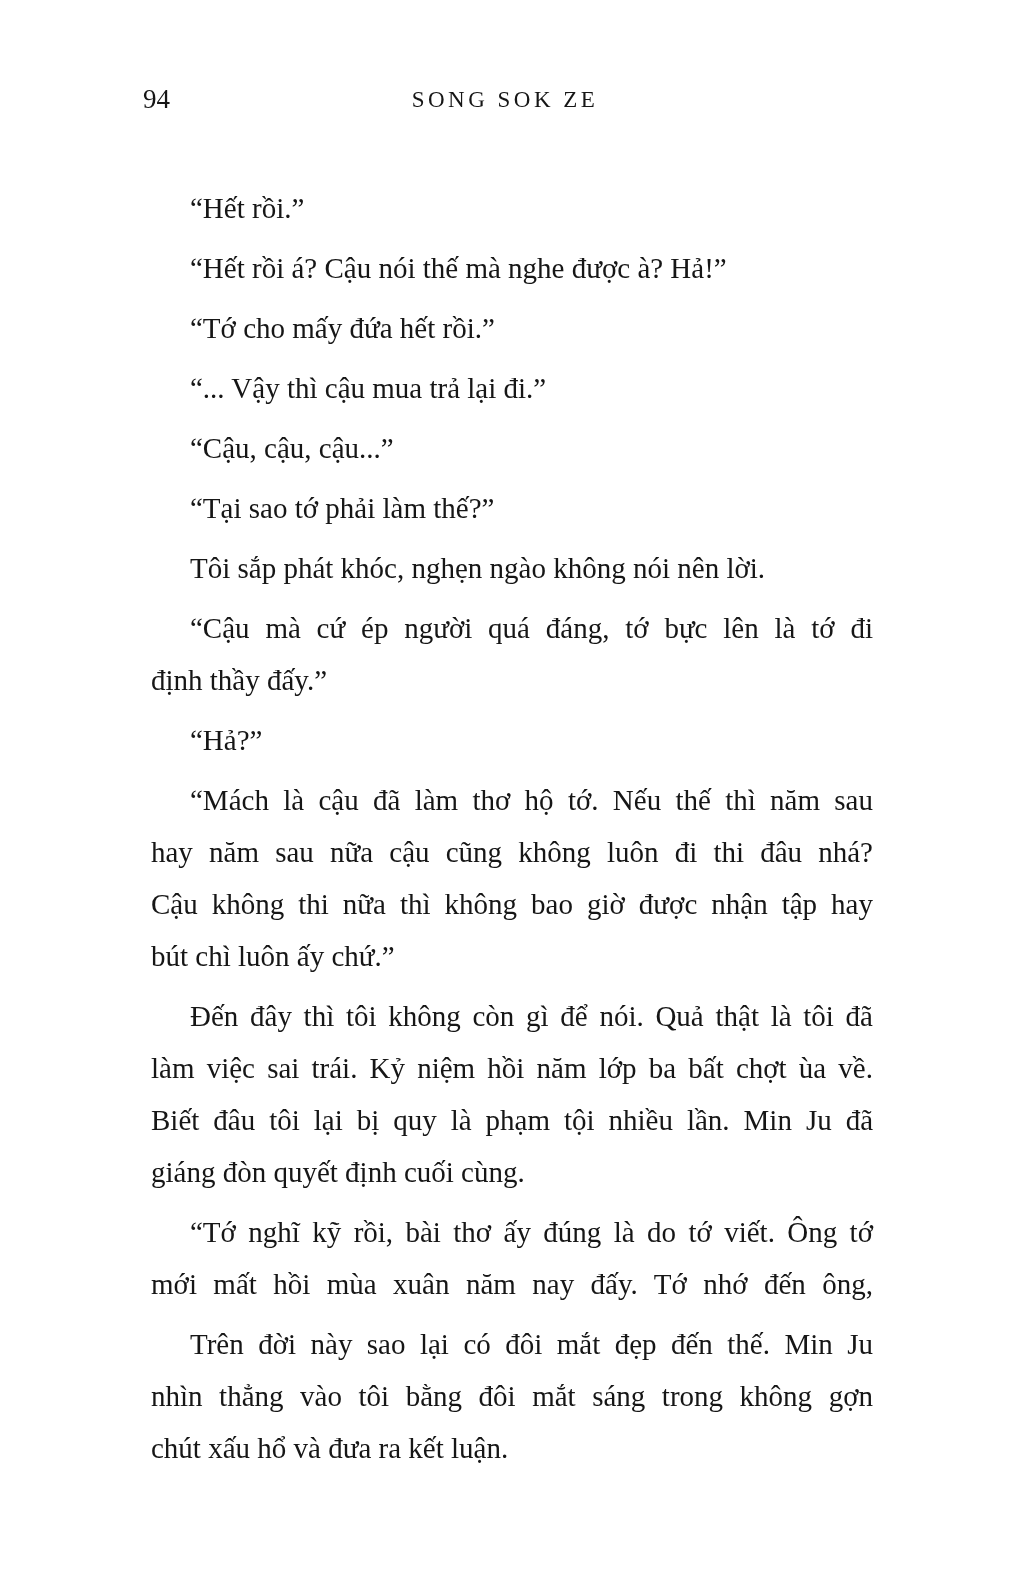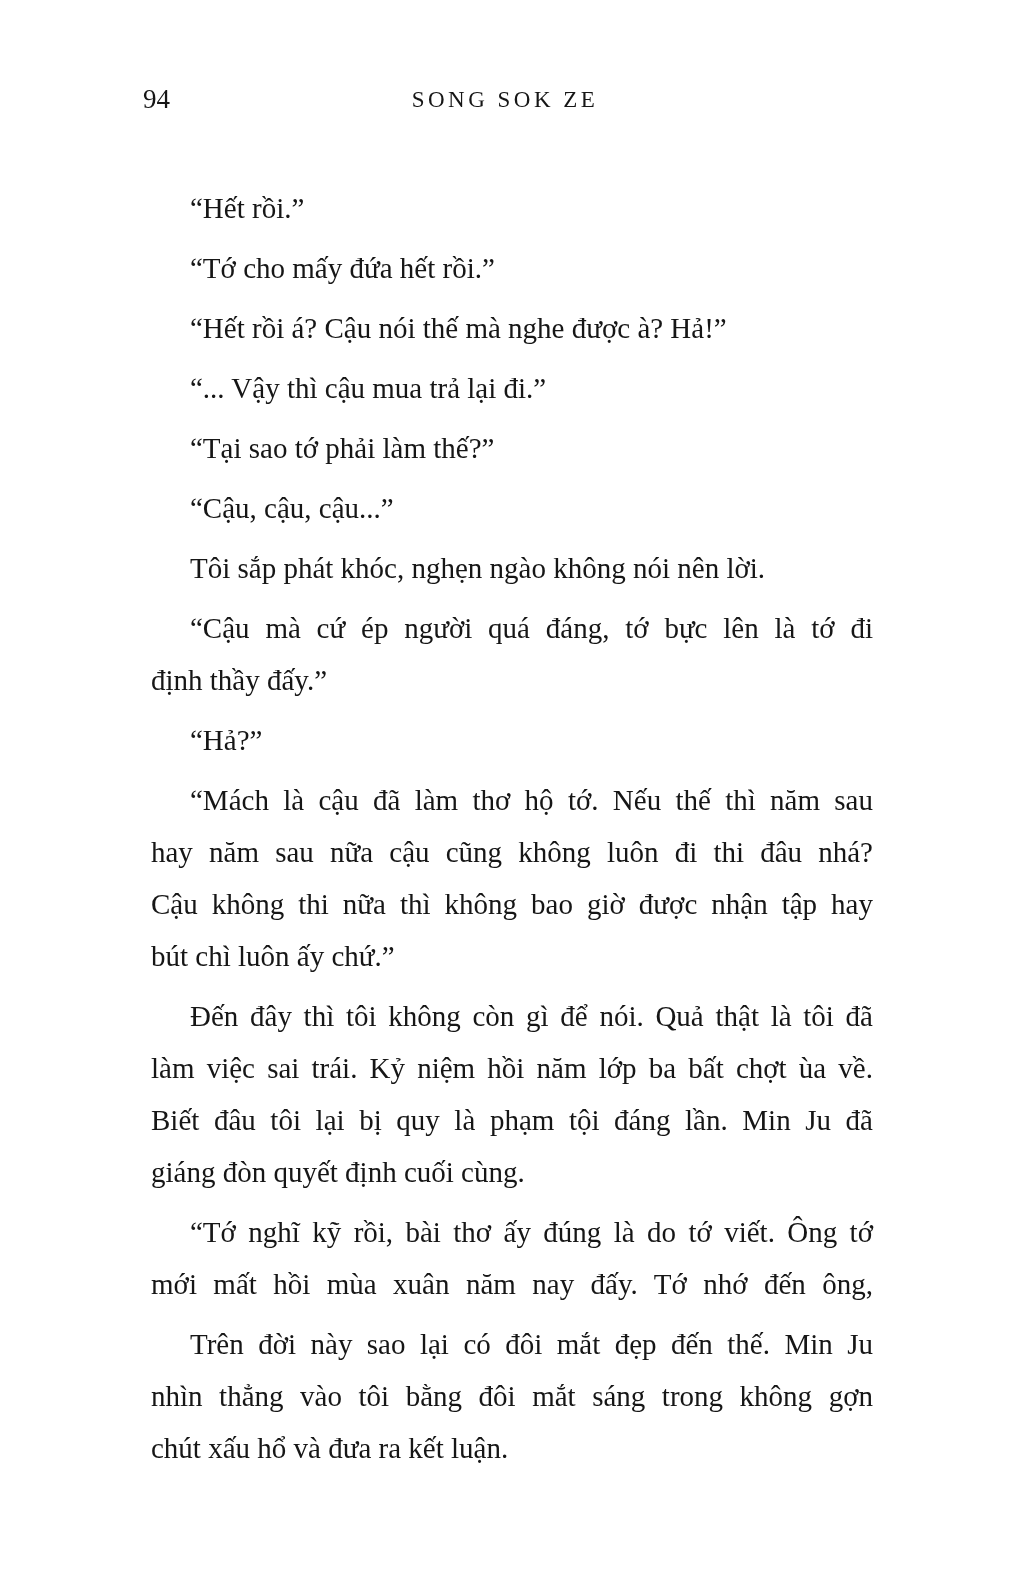--- a/index.html
+++ b/index.html
@@ -69,54 +69,54 @@
 <div class="page">
   <div class="running-header">
     <span class="page-number">94</span>
     <span class="running-title">SONG SOK ZE</span>
   </div>
   <div class="text-body">
       <div class="paragraph">
         <div class="line first last">“Hết rồi.”</div>
       </div>
       <div class="paragraph">
-        <div class="line first last">“Tớ cho mấy đứa hết rồi.”</div>
+        <div class="line first last">“Hết rồi á? Cậu nói thế mà nghe được à? Hả!”</div>
       </div>
       <div class="paragraph">
-        <div class="line first last">“Hết rồi á? Cậu nói thế mà nghe được à? Hả!”</div>
+        <div class="line first last">“Tớ cho mấy đứa hết rồi.”</div>
       </div>
       <div class="paragraph">
         <div class="line first last">“... Vậy thì cậu mua trả lại đi.”</div>
       </div>
       <div class="paragraph">
-        <div class="line first last">“Tại sao tớ phải làm thế?”</div>
+        <div class="line first last">“Cậu, cậu, cậu...”</div>
       </div>
       <div class="paragraph">
-        <div class="line first last">“Cậu, cậu, cậu...”</div>
+        <div class="line first last">“Tại sao tớ phải làm thế?”</div>
       </div>
       <div class="paragraph">
         <div class="line first last">Tôi sắp phát khóc, nghẹn ngào không nói nên lời.</div>
       </div>
       <div class="paragraph">
         <div class="line first">“Cậu mà cứ ép người quá đáng, tớ bực lên là tớ đi</div>
         <div class="line last">định thầy đấy.”</div>
       </div>
       <div class="paragraph">
         <div class="line first last">“Hả?”</div>
       </div>
       <div class="paragraph">
         <div class="line first">“Mách là cậu đã làm thơ hộ tớ. Nếu thế thì năm sau</div>
         <div class="line">hay năm sau nữa cậu cũng không luôn đi thi đâu nhá?</div>
         <div class="line">Cậu không thi nữa thì không bao giờ được nhận tập hay</div>
         <div class="line last">bút chì luôn ấy chứ.”</div>
       </div>
       <div class="paragraph">
         <div class="line first">Đến đây thì tôi không còn gì để nói. Quả thật là tôi đã</div>
         <div class="line">làm việc sai trái. Kỷ niệm hồi năm lớp ba bất chợt ùa về.</div>
-        <div class="line">Biết đâu tôi lại bị quy là phạm tội đáng lần. Min Ju đã</div>
+        <div class="line">Biết đâu tôi lại bị quy là phạm tội nhiều lần. Min Ju đã</div>
         <div class="line last">giáng đòn quyết định cuối cùng.</div>
       </div>
       <div class="paragraph">
         <div class="line first">“Tớ nghĩ kỹ rồi, bài thơ ấy đúng là do tớ viết. Ông tớ</div>
         <div class="line">mới mất hồi mùa xuân năm nay đấy. Tớ nhớ đến ông,</div>
       </div>
       <div class="paragraph">
         <div class="line first">Trên đời này sao lại có đôi mắt đẹp đến thế. Min Ju</div>
         <div class="line">nhìn thẳng vào tôi bằng đôi mắt sáng trong không gợn</div>
         <div class="line last">chút xấu hổ và đưa ra kết luận.</div>

